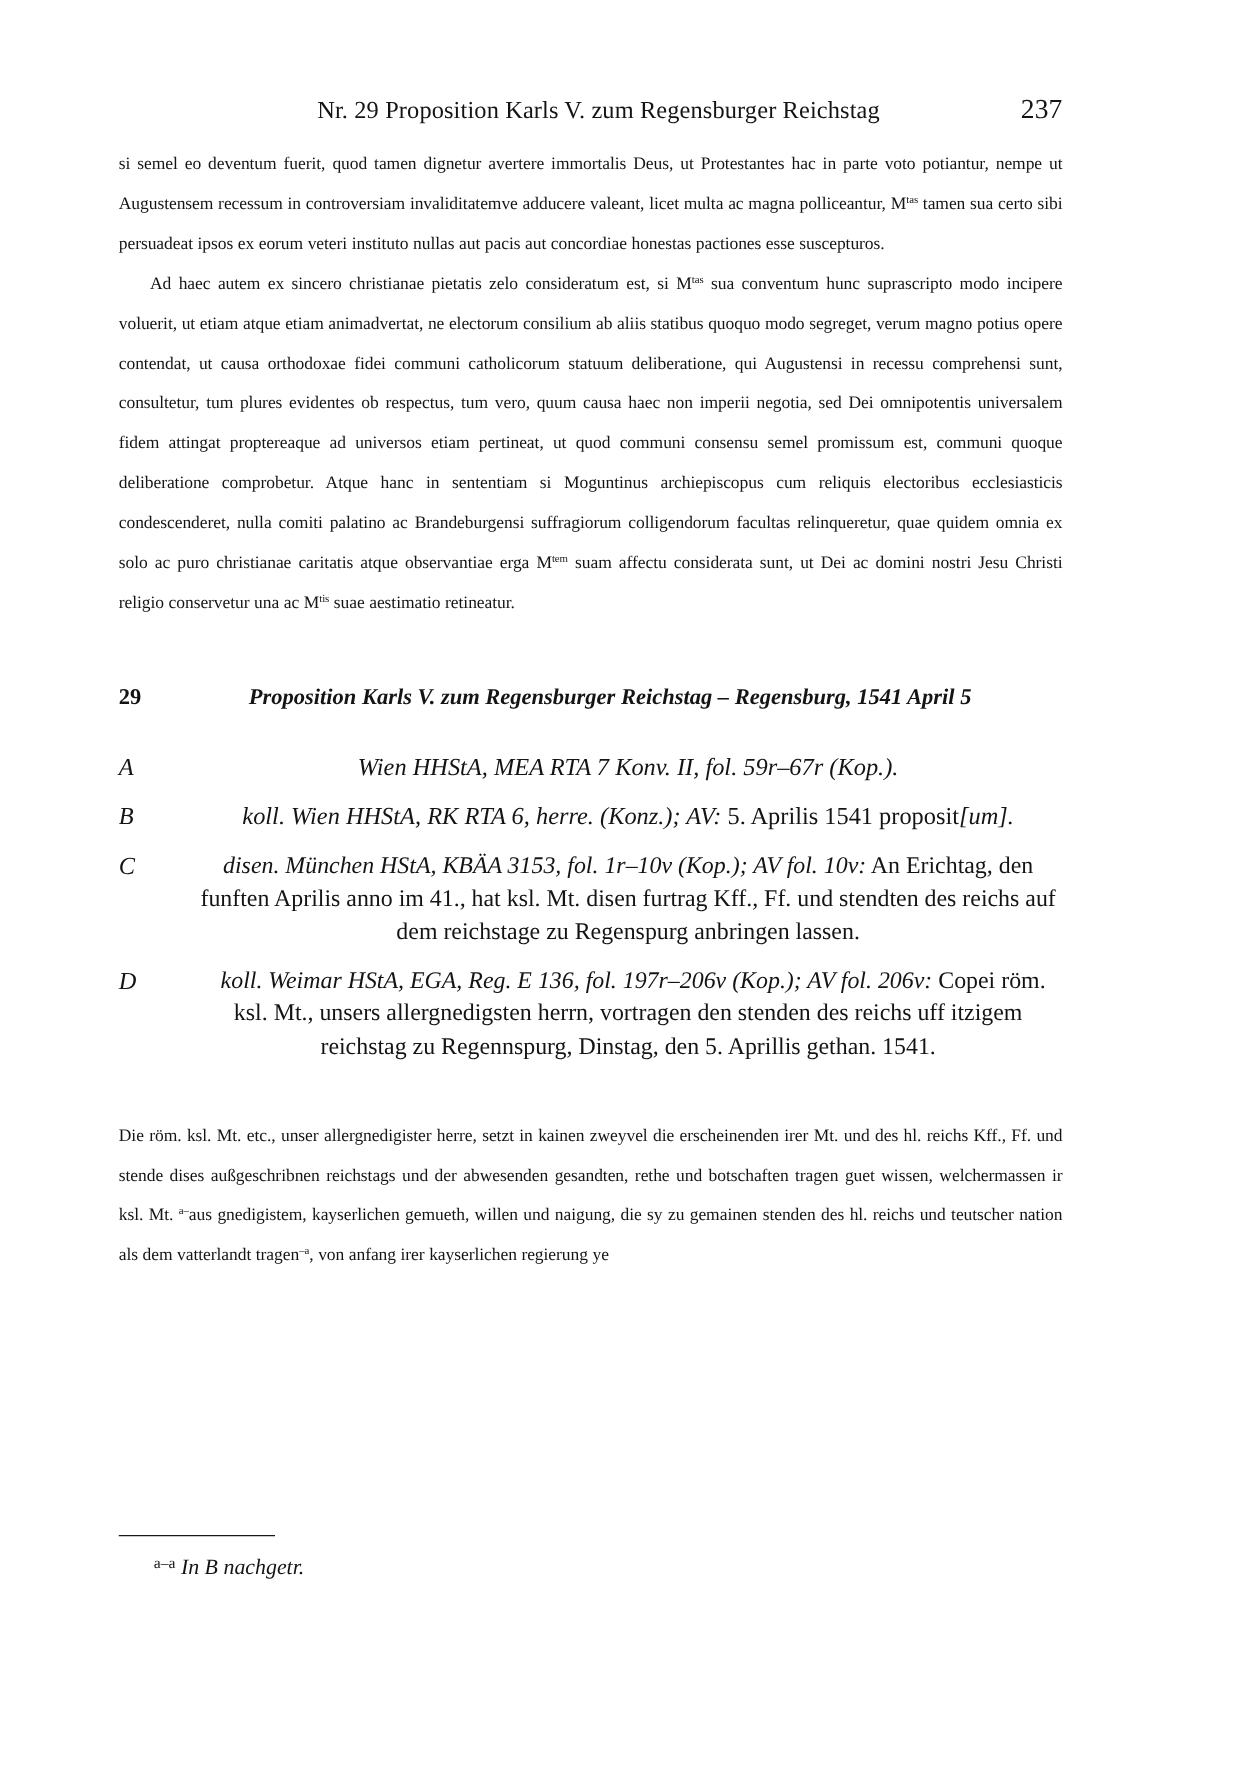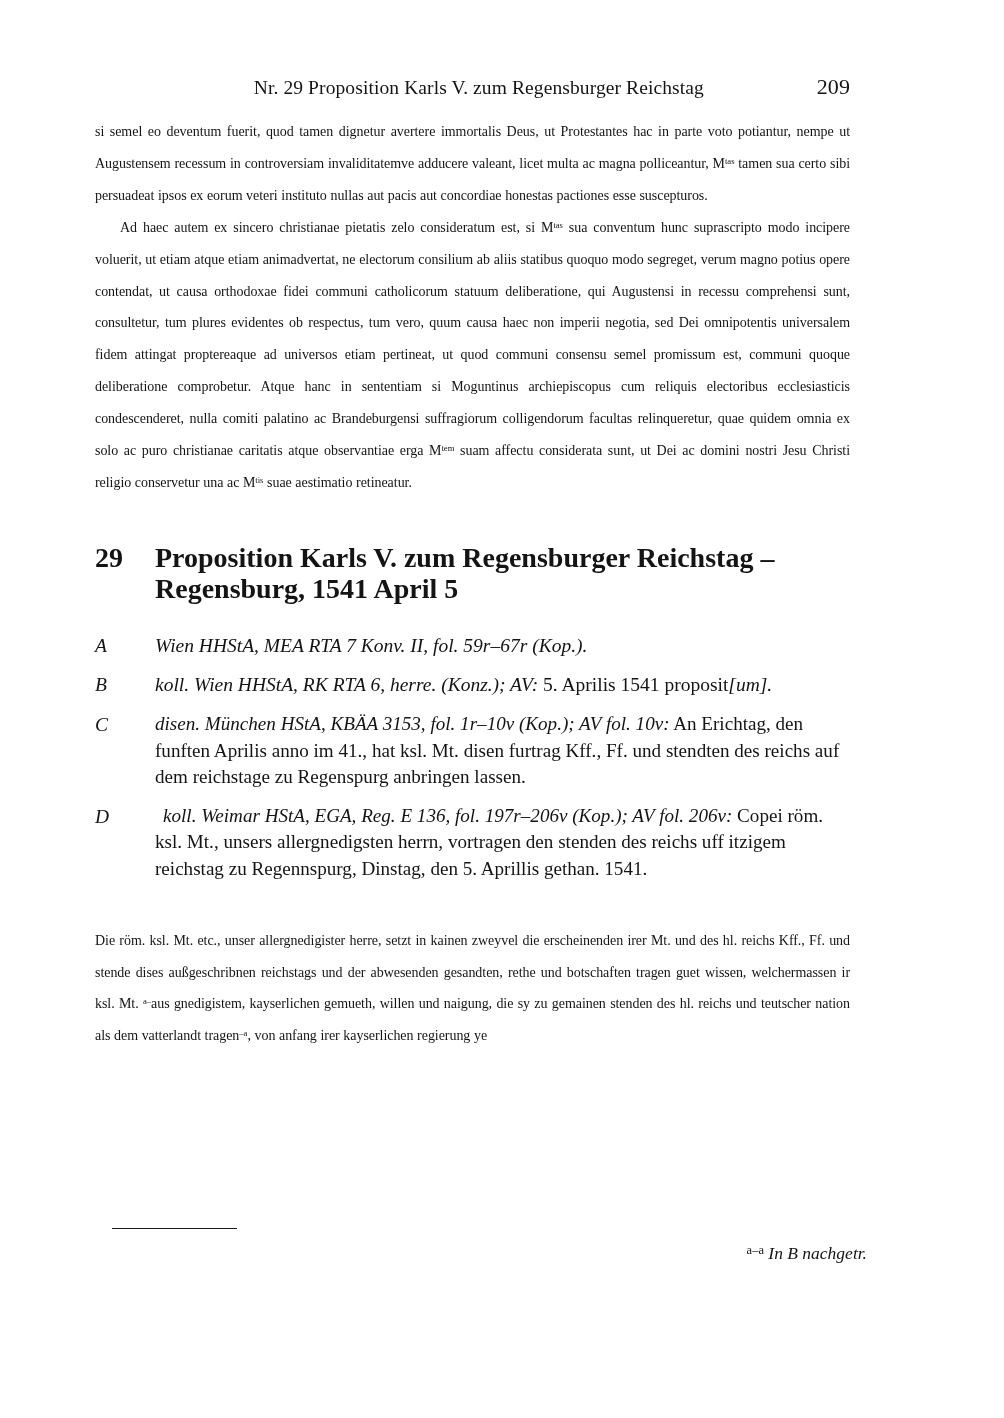--- a/index.html
+++ b/index.html
@@ -61,44 +61,46 @@
   p.indent { text-indent: 25px; }
   sup {
     font-size: 0.62em;
     line-height: 0;
     vertical-align: 0.52em;
   }
   .gap-section { height: 43px; }
   .heading {
     display: flex;
     font-weight: bold;
-    font-size: 28px;
+    font-size: 18px;
     line-height: 31px;
     margin: 0;
+    gap: 44px;
   }
   .heading .num {
     flex: 0 0 60px;
   }
   .heading .htext {
     flex: 1 1 auto;
+    font-style: italic;
   }
   .gap-after-heading { height: 28px; }
   .src-row {
     display: flex;
     font-size: 19.5px;
     line-height: 27.6px;
     margin: 0 0 12px 0;
   }
   .src-row .sig {
     flex: 0 0 60px;
     font-style: italic;
   }
   .src-row .sbody {
     flex: 1 1 auto;
-    text-align: left;
+    text-align: center;
   }
   .src-row .sbody.tight {
     font-size: 19.1px;
     line-height: 26.6px;
   }
   .hang-body { display: block; text-indent: 0; }
   .hang-body.first { text-indent: 8px; }
   i, .it { font-style: italic; }
   .sc {
     font-variant: small-caps;
@@ -106,24 +108,23 @@
   }
   .druck {
     font-size: 19.1px;
     line-height: 26.6px;
     font-style: italic;
     margin-top: 9px;
   }
   .gap-before-final { height: 30px; }
   .footnote-wrap {
     position: absolute;
-    left: 112px;
+    left: 95px;
     top: 1228px;
     width: 755px;
-    text-align: right;
   }
   .fn-rule {
     width: 125px;
     height: 1px;
     background: #191919;
     margin: 0 0 9px 0;
   }
   .footnote {
     font-size: 17.5px;
     line-height: 24px;
@@ -136,21 +137,21 @@
     font-style: normal;
   }
 </style>
 </head>
 <body>
 
 <div class="page">
 
   <div class="running-head">
     <span class="rh-title">Nr. 29 Proposition Karls V. zum Regensburger Reichstag</span>
-    <span class="rh-folio">209</span>
+    <span class="rh-folio">237</span>
   </div>
 
   <div class="body-col">
 
     <p class="just"><span>si semel eo deventum fuerit, quod tamen dignetur avertere immortalis Deus, ut Protestantes hac in parte voto potiantur, nempe ut Augustensem recessum in controversiam invaliditatemve adducere valeant, licet multa ac magna polliceantur, M</span><sup>tas</sup><span> tamen sua certo sibi persuadeat ipsos ex eorum veteri instituto nullas aut pacis aut concordiae honestas pactiones esse suscepturos.</span></p>
 
     <p class="just indent"><span>Ad haec autem ex sincero christianae pietatis zelo consideratum est, si M</span><sup>tas</sup><span> sua conventum hunc suprascripto modo incipere voluerit, ut etiam atque etiam animadvertat, ne electorum consilium ab aliis statibus quoquo modo segreget, verum magno potius opere contendat, ut causa orthodoxae fidei communi catholicorum statuum deliberatione, qui Augustensi in recessu comprehensi sunt, consultetur, tum plures evidentes ob respectus, tum vero, quum causa haec non imperii negotia, sed Dei omnipotentis universalem fidem attingat proptereaque ad universos etiam pertineat, ut quod communi consensu semel promissum est, communi quoque deliberatione comprobetur. Atque hanc in sententiam si Moguntinus archiepiscopus cum reliquis electoribus ecclesiasticis condescenderet, nulla comiti palatino ac Brandeburgensi suffragiorum colligendorum facultas relinqueretur, quae quidem omnia ex solo ac puro christianae caritatis atque observantiae erga M</span><sup>tem</sup><span> suam affectu considerata sunt, ut Dei ac domini nostri Jesu Christi religio conservetur una ac M</span><sup>tis</sup><span> suae aestimatio retineatur.</span></p>
 
     <div class="gap-section"></div>
 

